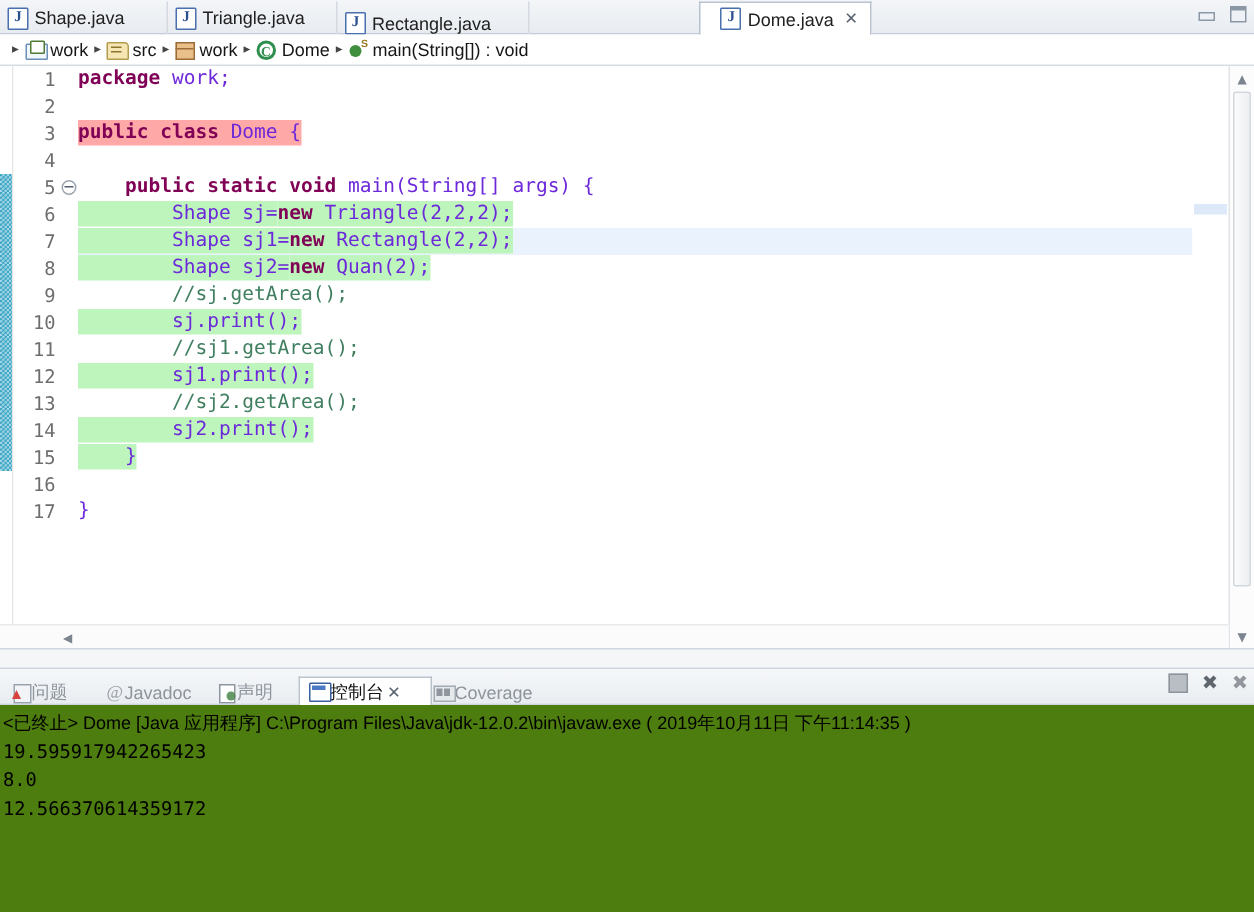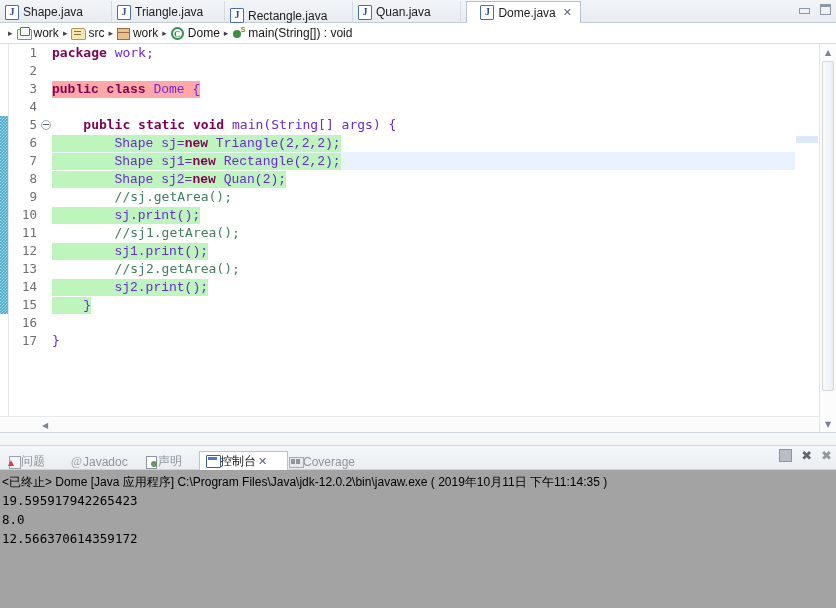--- a/index.html
+++ b/index.html
@@ -233,21 +233,21 @@
   }
   .cline {
     position: relative;
     height: 18px; line-height: 18px;
     font-family: "DejaVu Sans Mono", monospace;
     font-size: 13px;
     white-space: pre;
     color: #000000;
   }
   .cline.cursor-line { background: #e9f2fd; }
-  .hl { padding: 1px 0; font-family: Liberation Mono, monospace; }
+  .hl { padding: 1px 0; }
   .hl-green { background: #bdf5bd; }
   .hl-pink  { background: #ffa8a8; }
   .kw   { color: #7f0055; font-weight: bold; }
   .cmt  { color: #3f7f5f; }
   .plain{ color: #6d28d9; }
 
   
   .vscroll {
     position: absolute; right: 0; top: 0;
     width: 17px; height: 388px;
@@ -409,21 +409,21 @@
     font-size: 13px; color: #5f666e;
     line-height: 13px;
     font-family: "DejaVu Sans", sans-serif;
     font-weight: bold;
   }
   .tb-xx { opacity: .65; }
 
   .console-body {
     position: absolute; left: 0; top: 24px;
     width: 836px; height: 138px;
-    background: #a3a3a3;
+    background: #4d7c0f;
     padding: 3px 0 0 2px;
     box-sizing: border-box;
   }
   .console-line {
     font-family: "DejaVu Sans Mono", monospace;
     font-size: 12.5px;
     color: #000000;
     line-height: 19px;
     white-space: pre;
   }
@@ -443,24 +443,20 @@
       <span class="jicon"></span>
       <span>Shape.java</span>
     </div>
     <div class="tab inactive" style="left:112px;width:113px;">
       <span class="jicon"></span>
       <span>Triangle.java</span>
     </div>
     <div class="tab inactive" style="left:225px;width:128px;align-items:flex-end;">
       <span class="jicon"></span>
       <span>Rectangle.java</span>
-    </div>
-    <div class="tab inactive" style="left:353px;width:108px;">
-      <span class="jicon"></span>
-      <span>Quan.java</span>
     </div>
     <div class="tab active" style="left:466px;width:115px;">
       <span class="jicon"></span>
       <span>Dome.java</span>
       <span class="tab-close">✕</span>
     </div>
 
     <div class="wincontrols">
       <span class="wc-min"></span>
       <span class="wc-max"></span>

